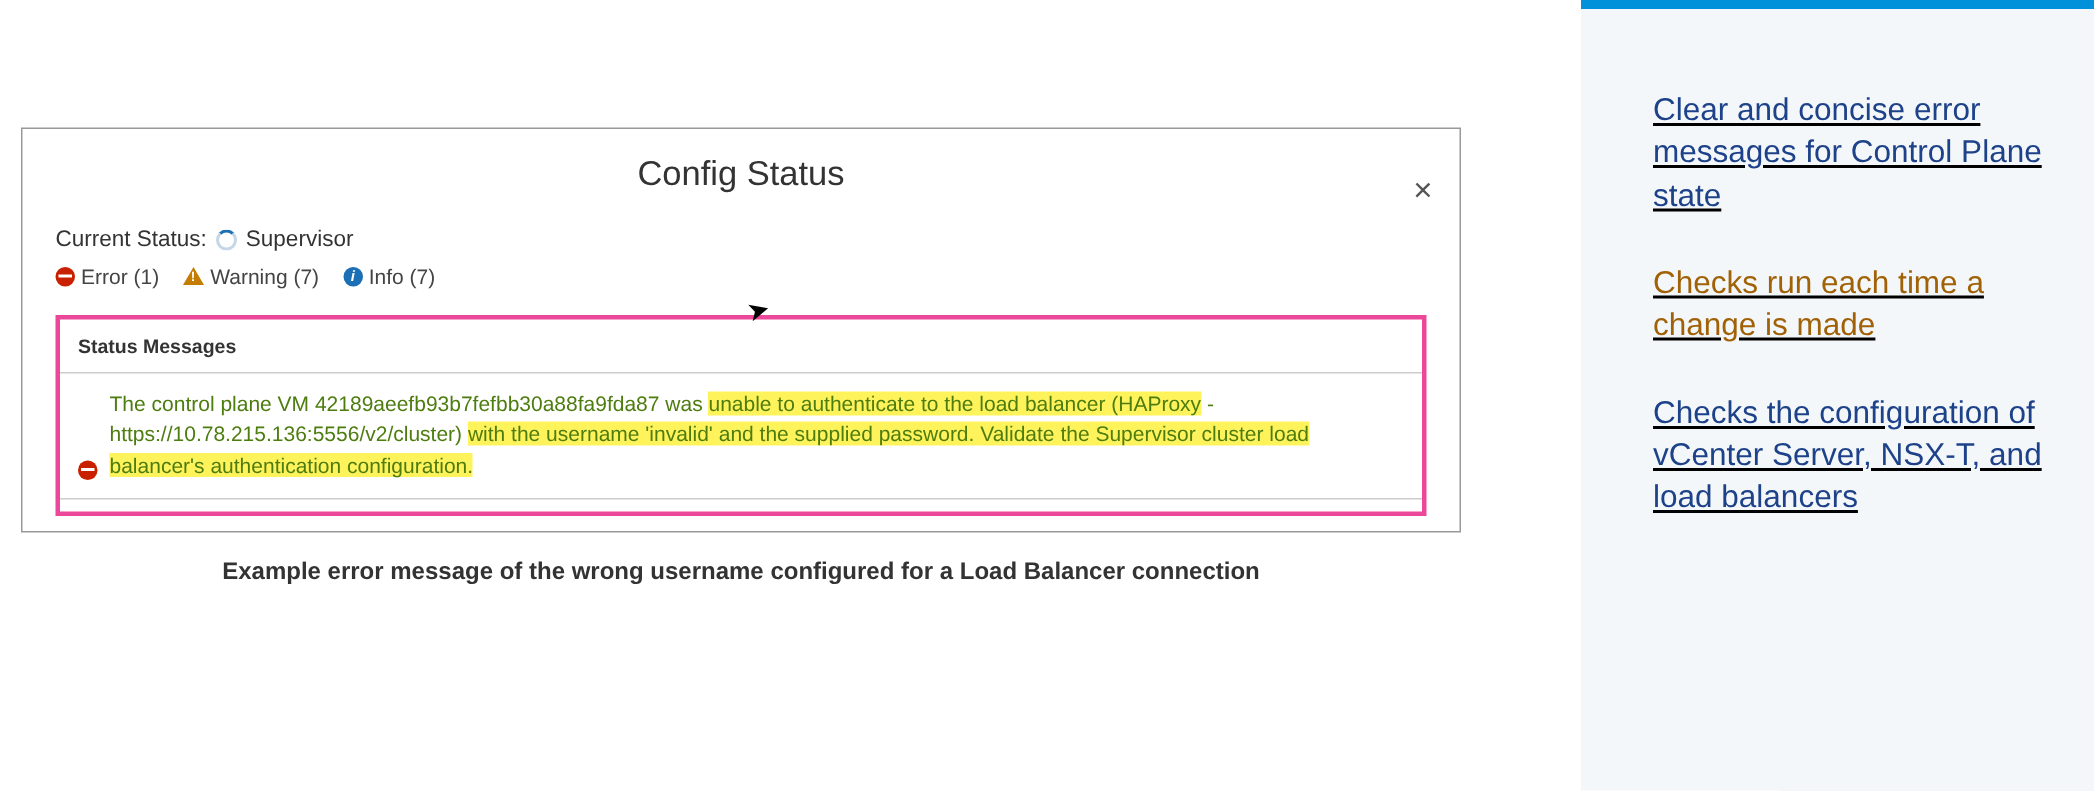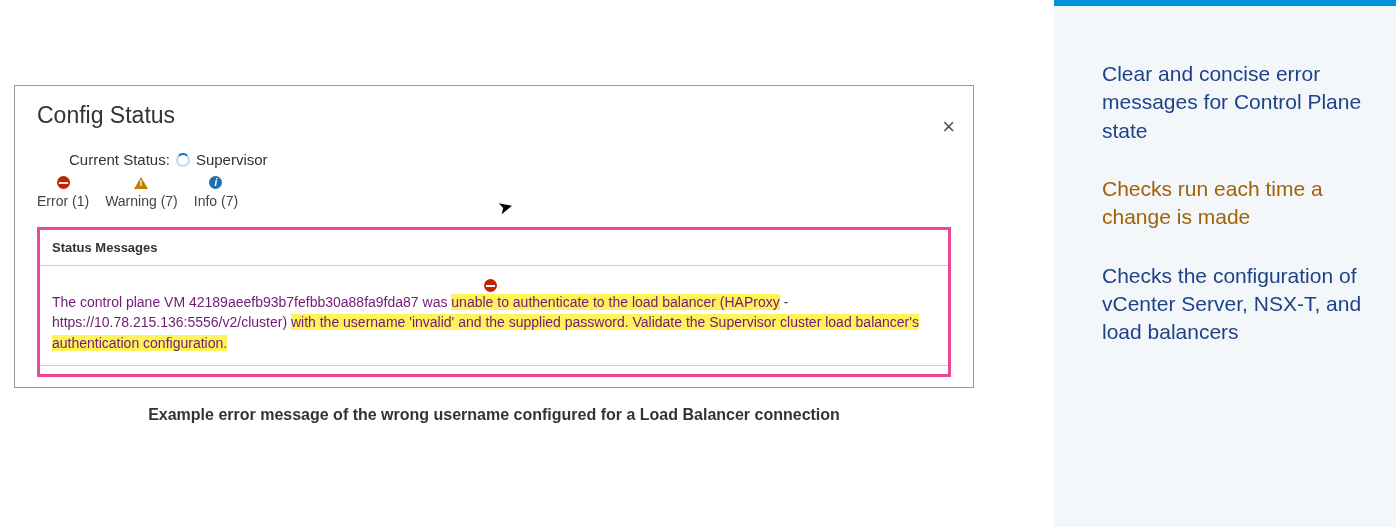--- a/index.html
+++ b/index.html
@@ -21,40 +21,41 @@
     border: 1px solid #999;
     background: #fff;
     padding: 16px 22px 10px 22px;
     position: relative;
   }
   .dialog-title {
     font-size: 23px;
     color: #333;
     font-weight: 400;
     margin-bottom: 22px;
+    text-align: center;
   }
   .close-x {
     position: absolute;
     top: 30px;
     right: 18px;
     font-size: 22px;
     color: #555;
     font-weight: 300;
     cursor: pointer;
     line-height: 1;
   }
   .status-line {
     font-size: 15px;
     color: #333;
     margin-bottom: 8px;
     display: flex;
     align-items: center;
     gap: 6px;
   }
-  .status-label { font-weight: 400; margin-left: 32px; }
+  .status-label { font-weight: 400; }
   .spinner {
     display: inline-block;
     width: 14px;
     height: 14px;
     border: 2px solid #c5d6e6;
     border-top-color: #1a6fb5;
     border-radius: 50%;
   }
   .status-value { color: #333; }
   .counts-line {
@@ -63,21 +64,20 @@
     gap: 8px;
     font-size: 14px;
     color: #444;
     margin-bottom: 18px;
   }
   .count-item {
     display: inline-flex;
     align-items: center;
     gap: 4px;
     margin-right: 8px;
-    flex-direction: column;
   }
   .icon-error {
     display: inline-block;
     width: 13px;
     height: 13px;
     border-radius: 50%;
     background: #c92100;
     position: relative;
   }
   .icon-error::before {
@@ -127,27 +127,26 @@
   }
   .messages-header {
     border-bottom: 1px solid #ccc;
     padding: 10px 12px;
     font-size: 13px;
     font-weight: 600;
     color: #333;
   }
   .message-row {
     display: flex;
-    align-items: center;
+    align-items: flex-end;
     padding: 10px 12px 12px 12px;
     font-size: 14px;
-    color: #701a75;
+    color: #4d7c0f;
     line-height: 1.45;
     border-bottom: 1px solid #ccc;
-    flex-direction: column;
   }
   .message-row .bullet {
     flex: 0 0 auto;
     margin-top: 3px;
     margin-right: 8px;
   }
   .msg-text { flex: 1; }
   .hl {
     background: #fff35c;
   }
@@ -160,20 +159,21 @@
   }
 
   .sidebar {
     position: absolute;
     right: 0;
     top: 0;
     width: 342px;
     height: 527px;
     background: #f4f7fa;
     padding: 60px 30px 0 48px;
+    text-decoration: underline;
   }
   .blue-bar {
     position: absolute;
     top: 0;
     left: 0;
     right: 0;
     height: 6px;
     background: #0091da;
   }
   .side-item {

